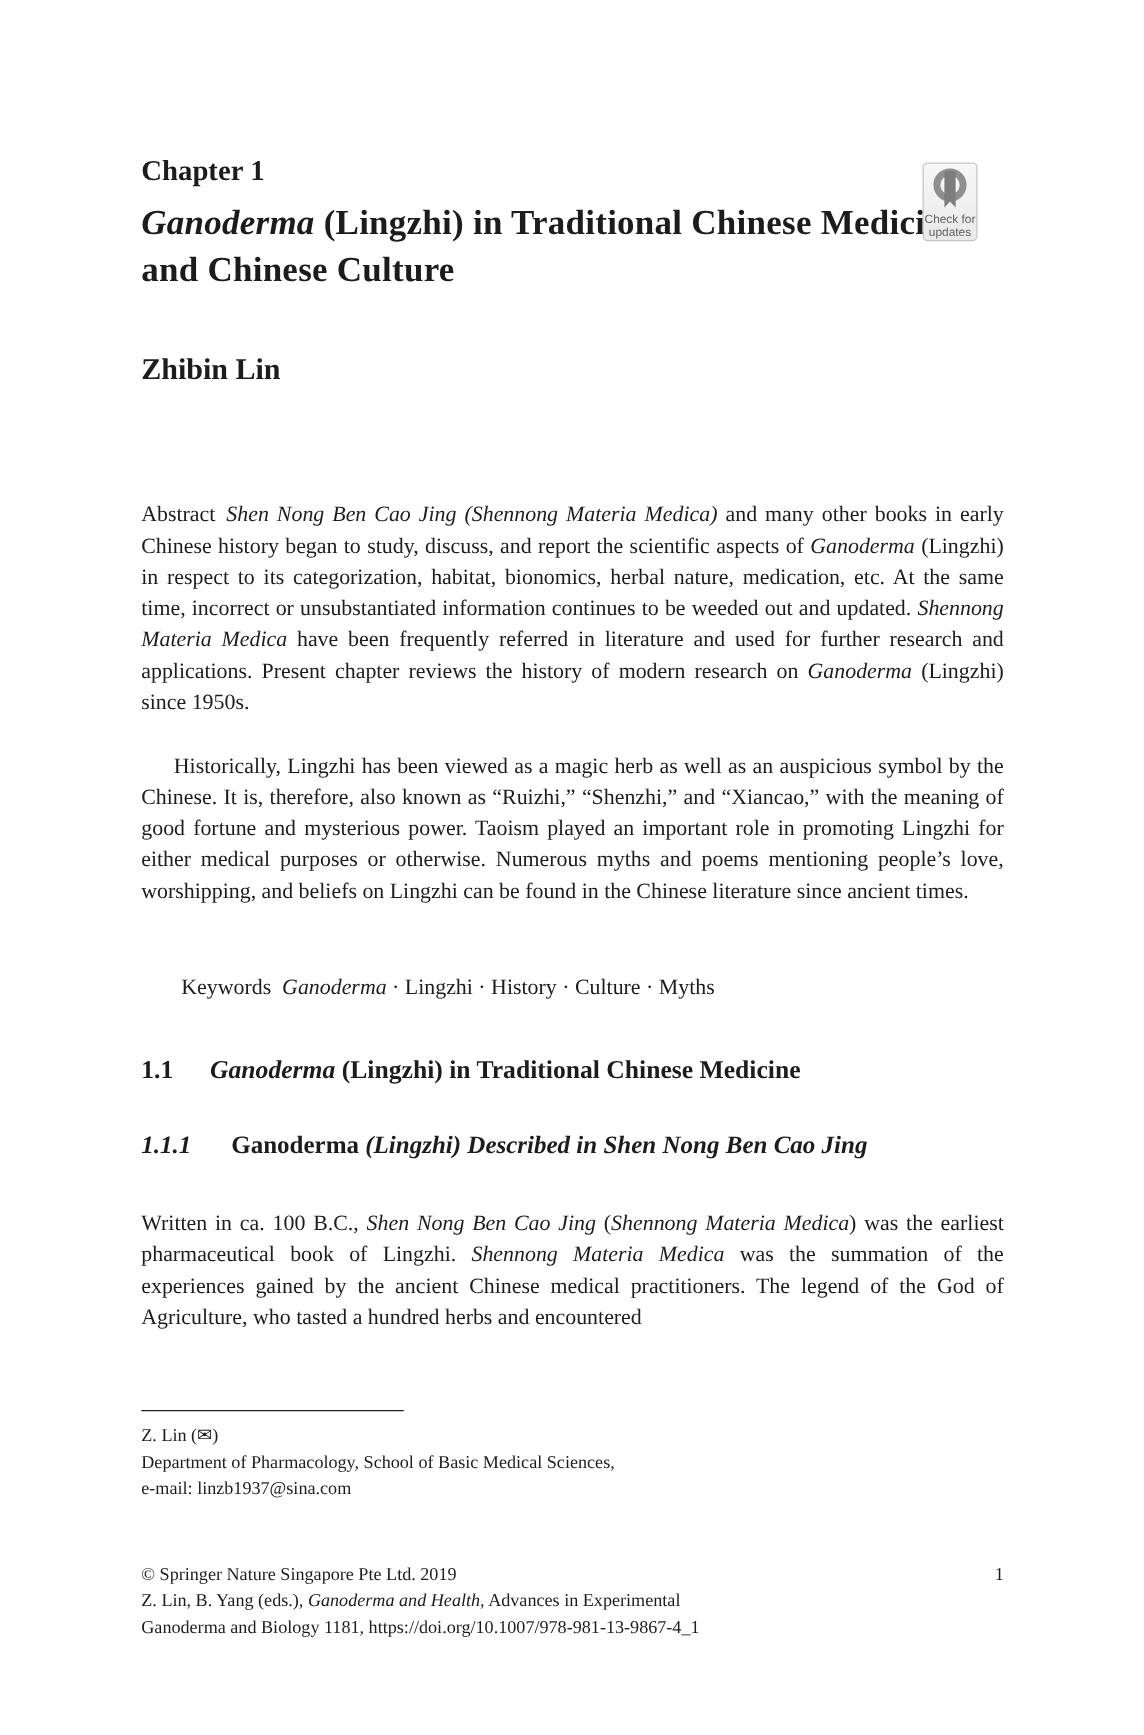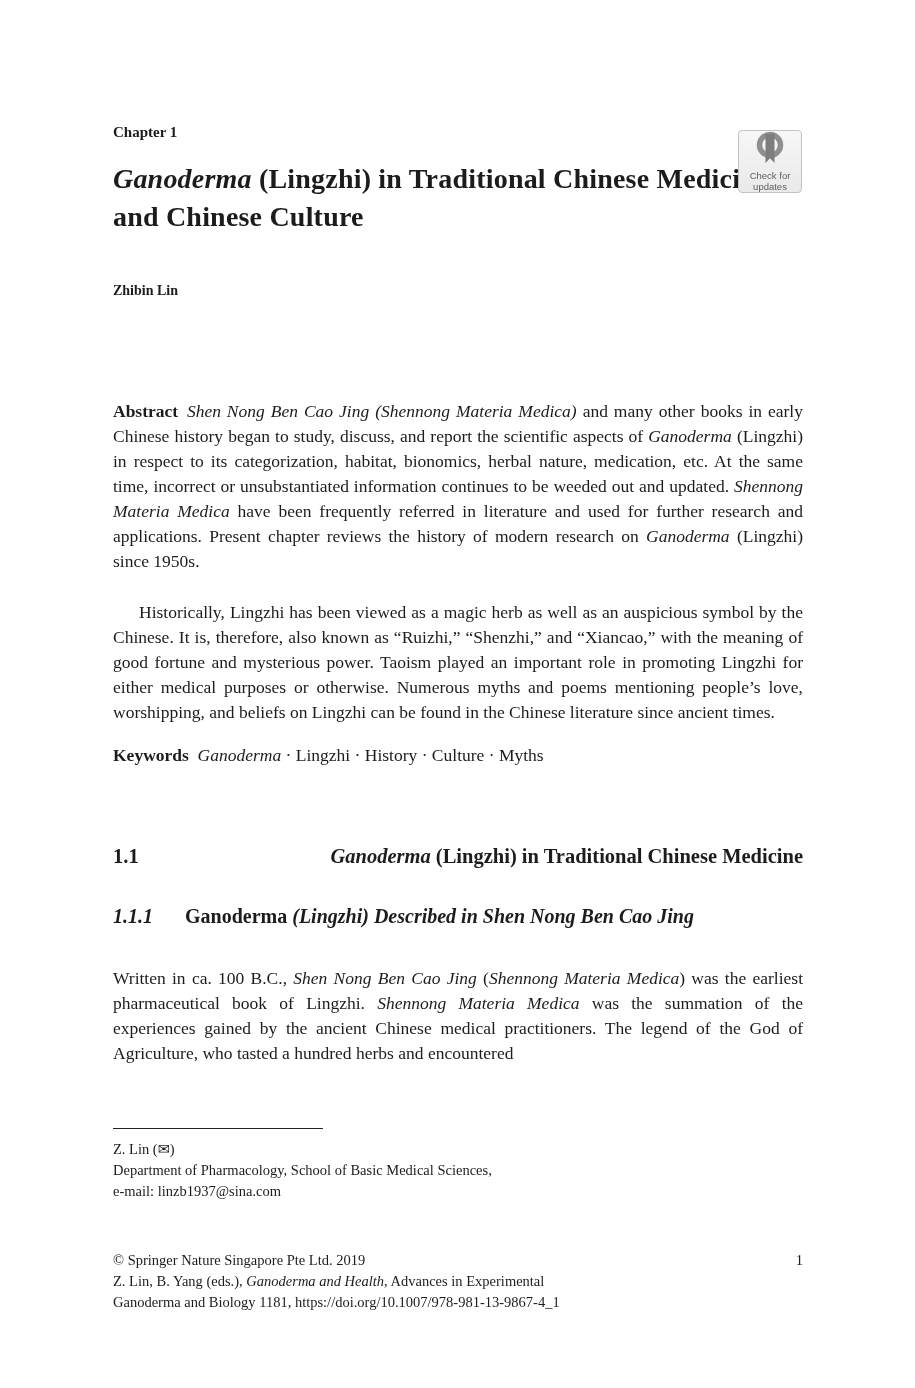--- a/index.html
+++ b/index.html
@@ -5,40 +5,40 @@
   html,body{margin:0;padding:0;background:#ffffff;}
   .page{
     position:relative;
     width:915px;height:1388px;
     background:#ffffff;
     font-family:"Liberation Serif","DejaVu Serif",serif;
     color:#1c1c1c;
     overflow:hidden;
   }
   .it{font-style:italic;}
-  .bd{font-weight:bold;}
+  .bd{font-weight:normal;}
   .abs{position:absolute;left:113px;width:690px;}
 
-  .chapter-label{top:124px;font-size:15px;font-weight:bold;line-height:1.1;}
+  .chapter-label{top:124px;font-size:23px;font-weight:bold;line-height:1.1;}
   .chapter-title{top:160px;max-width:662px;font-size:28px;font-weight:bold;line-height:38px;letter-spacing:.2px;}
-  .author{top:283px;font-size:14px;font-weight:bold;}
+  .author{top:283px;font-size:24px;font-weight:bold;}
 
   .badge{
-    position:absolute;left:738px;top:130px;width:64px;height:63px;
+    position:absolute;left:738px;top:130px;width:44px;height:63px;
     background:linear-gradient(#f7f7f7,#e9e9e9);
     border:1px solid #c3c3c3;border-radius:4px;
-    display:flex;flex-direction:column;align-items:center;justify-content:space-between;
+    display:flex;flex-direction:column;align-items:center;justify-content:flex-end;
     box-sizing:border-box;cursor:pointer;
   }
   .badge-text{font-family:"Liberation Sans","DejaVu Sans",sans-serif;font-size:9.5px;line-height:11px;color:#5f5f5f;text-align:center;}
 
   .para{font-size:17.5px;line-height:25px;text-align:justify;text-align-last:left;}
   .abstract{top:399px;}
   .intro{top:600px;text-indent:26px;}
-  .keywords{top:743px;font-size:17.5px;line-height:25px;}
+  .keywords{top:777px;font-size:17.5px;line-height:25px;margin-left:32px;}
 
   .h11{top:845px;font-size:20.5px;font-weight:bold;display:flex;}
   .h11 .sec-num{flex:0 0 55px;}
   .h111{top:901px;font-size:20px;line-height:31px;font-weight:bold;display:flex;}
   .h111 .sec-num{flex:0 0 72px;font-style:italic;}
   .h111 .sec-text{max-width:560px;}
 
   .bodypara{top:966px;}
 
   .fn-rule{top:1128px;width:210px;border-top:1.6px solid #222;height:0;}
@@ -70,21 +70,21 @@
   </div>
 
   <div class="abs author">Zhibin Lin</div>
 
   <p class="abs para abstract" style="margin:0;"><span class="bd">Abstract</span><span> </span><span class="it">Shen Nong Ben Cao Jing (Shennong Materia Medica)</span><span> and many other books in early Chinese history began to study, discuss, and report the scientific aspects of </span><span class="it">Ganoderma</span><span> (Lingzhi) in respect to its categorization, habitat, bionomics, herbal nature, medication, etc. At the same time, incorrect or unsubstantiated information continues to be weeded out and updated. </span><span class="it">Shennong Materia Medica</span><span> have been frequently referred in literature and used for further research and applications. Present chapter reviews the history of modern research on </span><span class="it">Ganoderma</span><span> (Lingzhi) since 1950s.</span></p>
 
   <p class="abs para intro" style="margin:0;">Historically, Lingzhi has been viewed as a magic herb as well as an auspicious symbol by the Chinese. It is, therefore, also known as “Ruizhi,” “Shenzhi,” and “Xiancao,” with the meaning of good fortune and mysterious power. Taoism played an important role in promoting Lingzhi for either medical purposes or otherwise. Numerous myths and poems mentioning people’s love, worshipping, and beliefs on Lingzhi can be found in the Chinese literature since ancient times.</p>
 
   <div class="abs keywords"><span class="bd">Keywords</span><span> </span><span class="it">Ganoderma</span><span> · Lingzhi · History · Culture · Myths</span></div>
 
-  <h2 class="abs h11" style="margin:0;justify-content:space-between;">
+  <h2 class="abs h11" style="margin:0;">
     <span class="sec-num">1.1</span>
     <span class="sec-text"><span class="it">Ganoderma</span><span> (Lingzhi) in Traditional Chinese Medicine</span></span>
   </h2>
 
   <h3 class="abs h111" style="margin:0;">
     <span class="sec-num">1.1.1</span>
     <span class="sec-text"><span>Ganoderma</span><span class="it"> (Lingzhi) Described in Shen Nong Ben Cao Jing</span></span>
   </h3>
 
   <p class="abs para bodypara" style="margin:0;"><span>Written in ca. 100 B.C., </span><span class="it">Shen Nong Ben Cao Jing</span><span> (</span><span class="it">Shennong Materia Medica</span><span>) was the earliest pharmaceutical book of Lingzhi. </span><span class="it">Shennong Materia Medica</span><span> was the summation of the experiences gained by the ancient Chinese medical practitioners. The legend of the God of Agriculture, who tasted a hundred herbs and encountered</span></p>

